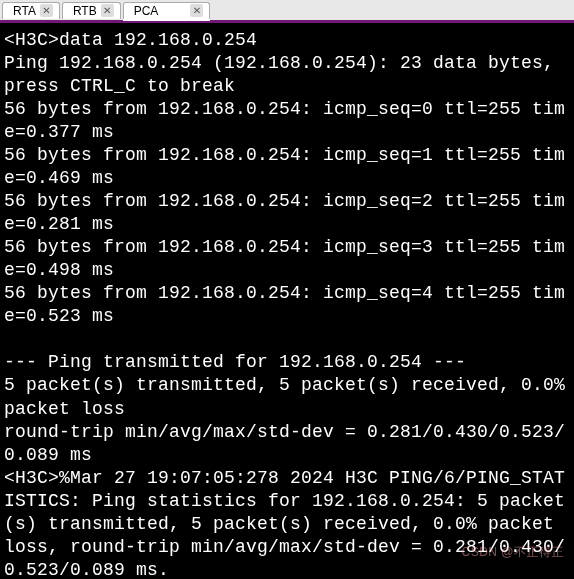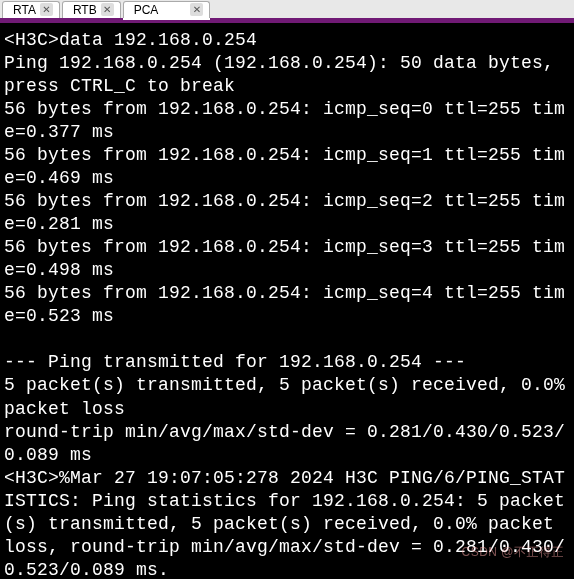--- a/index.html
+++ b/index.html
@@ -13,21 +13,21 @@
       background: #000;
       font-family: "Consolas", "Courier New", monospace;
       font-size: 18px;
       overflow: hidden;
     }
     .tab-bar {
       background: #e8e8e8;
       display: flex;
       align-items: center;
       height: 23px;
-      border-bottom: 5px solid #701a75;
+      border-bottom: 3px solid #701a75;
     }
     .tab {
       background: #fff;
       border: 1px solid #aaa;
       border-bottom: none;
       padding: 1px 6px 1px 10px;
       margin-left: 2px;
       font-size: 12px;
       font-family: Arial, sans-serif;
       display: flex;
@@ -84,21 +84,21 @@
     <span>RTB</span>
     <span class="tab-close">✕</span>
   </div>
   <div class="tab active">
     <span>PCA</span>
     <span class="tab-close">✕</span>
   </div>
 </div>
 
 <div class="terminal"><span>&lt;H3C&gt;</span><span>data 192.168.0.254</span>
-<span>Ping 192.168.0.254 (192.168.0.254): 50 data bytes, press CTRL_C to break</span>
+<span>Ping 192.168.0.254 (192.168.0.254): 23 data bytes, press CTRL_C to break</span>
 <span>56 bytes from 192.168.0.254: icmp_seq=0 ttl=255 time=0.377 ms</span>
 <span>56 bytes from 192.168.0.254: icmp_seq=1 ttl=255 time=0.469 ms</span>
 <span>56 bytes from 192.168.0.254: icmp_seq=2 ttl=255 time=0.281 ms</span>
 <span>56 bytes from 192.168.0.254: icmp_seq=3 ttl=255 time=0.498 ms</span>
 <span>56 bytes from 192.168.0.254: icmp_seq=4 ttl=255 time=0.523 ms</span>
 
 <span>--- Ping transmitted for 192.168.0.254 ---</span>
 <span>5 packet(s) transmitted, 5 packet(s) received, 0.0% packet loss</span>
 <span>round-trip min/avg/max/std-dev = 0.281/0.430/0.523/0.089 ms</span>
 <span>&lt;H3C&gt;%Mar 27 19:07:05:278 2024 H3C PING/6/PING_STATISTICS: Ping statistics for 192.168.0.254: 5 packet(s) transmitted, 5 packet(s) received, 0.0% packet loss, round-trip min/avg/max/std-dev = 0.281/0.430/0.523/0.089 ms.</span></div>

